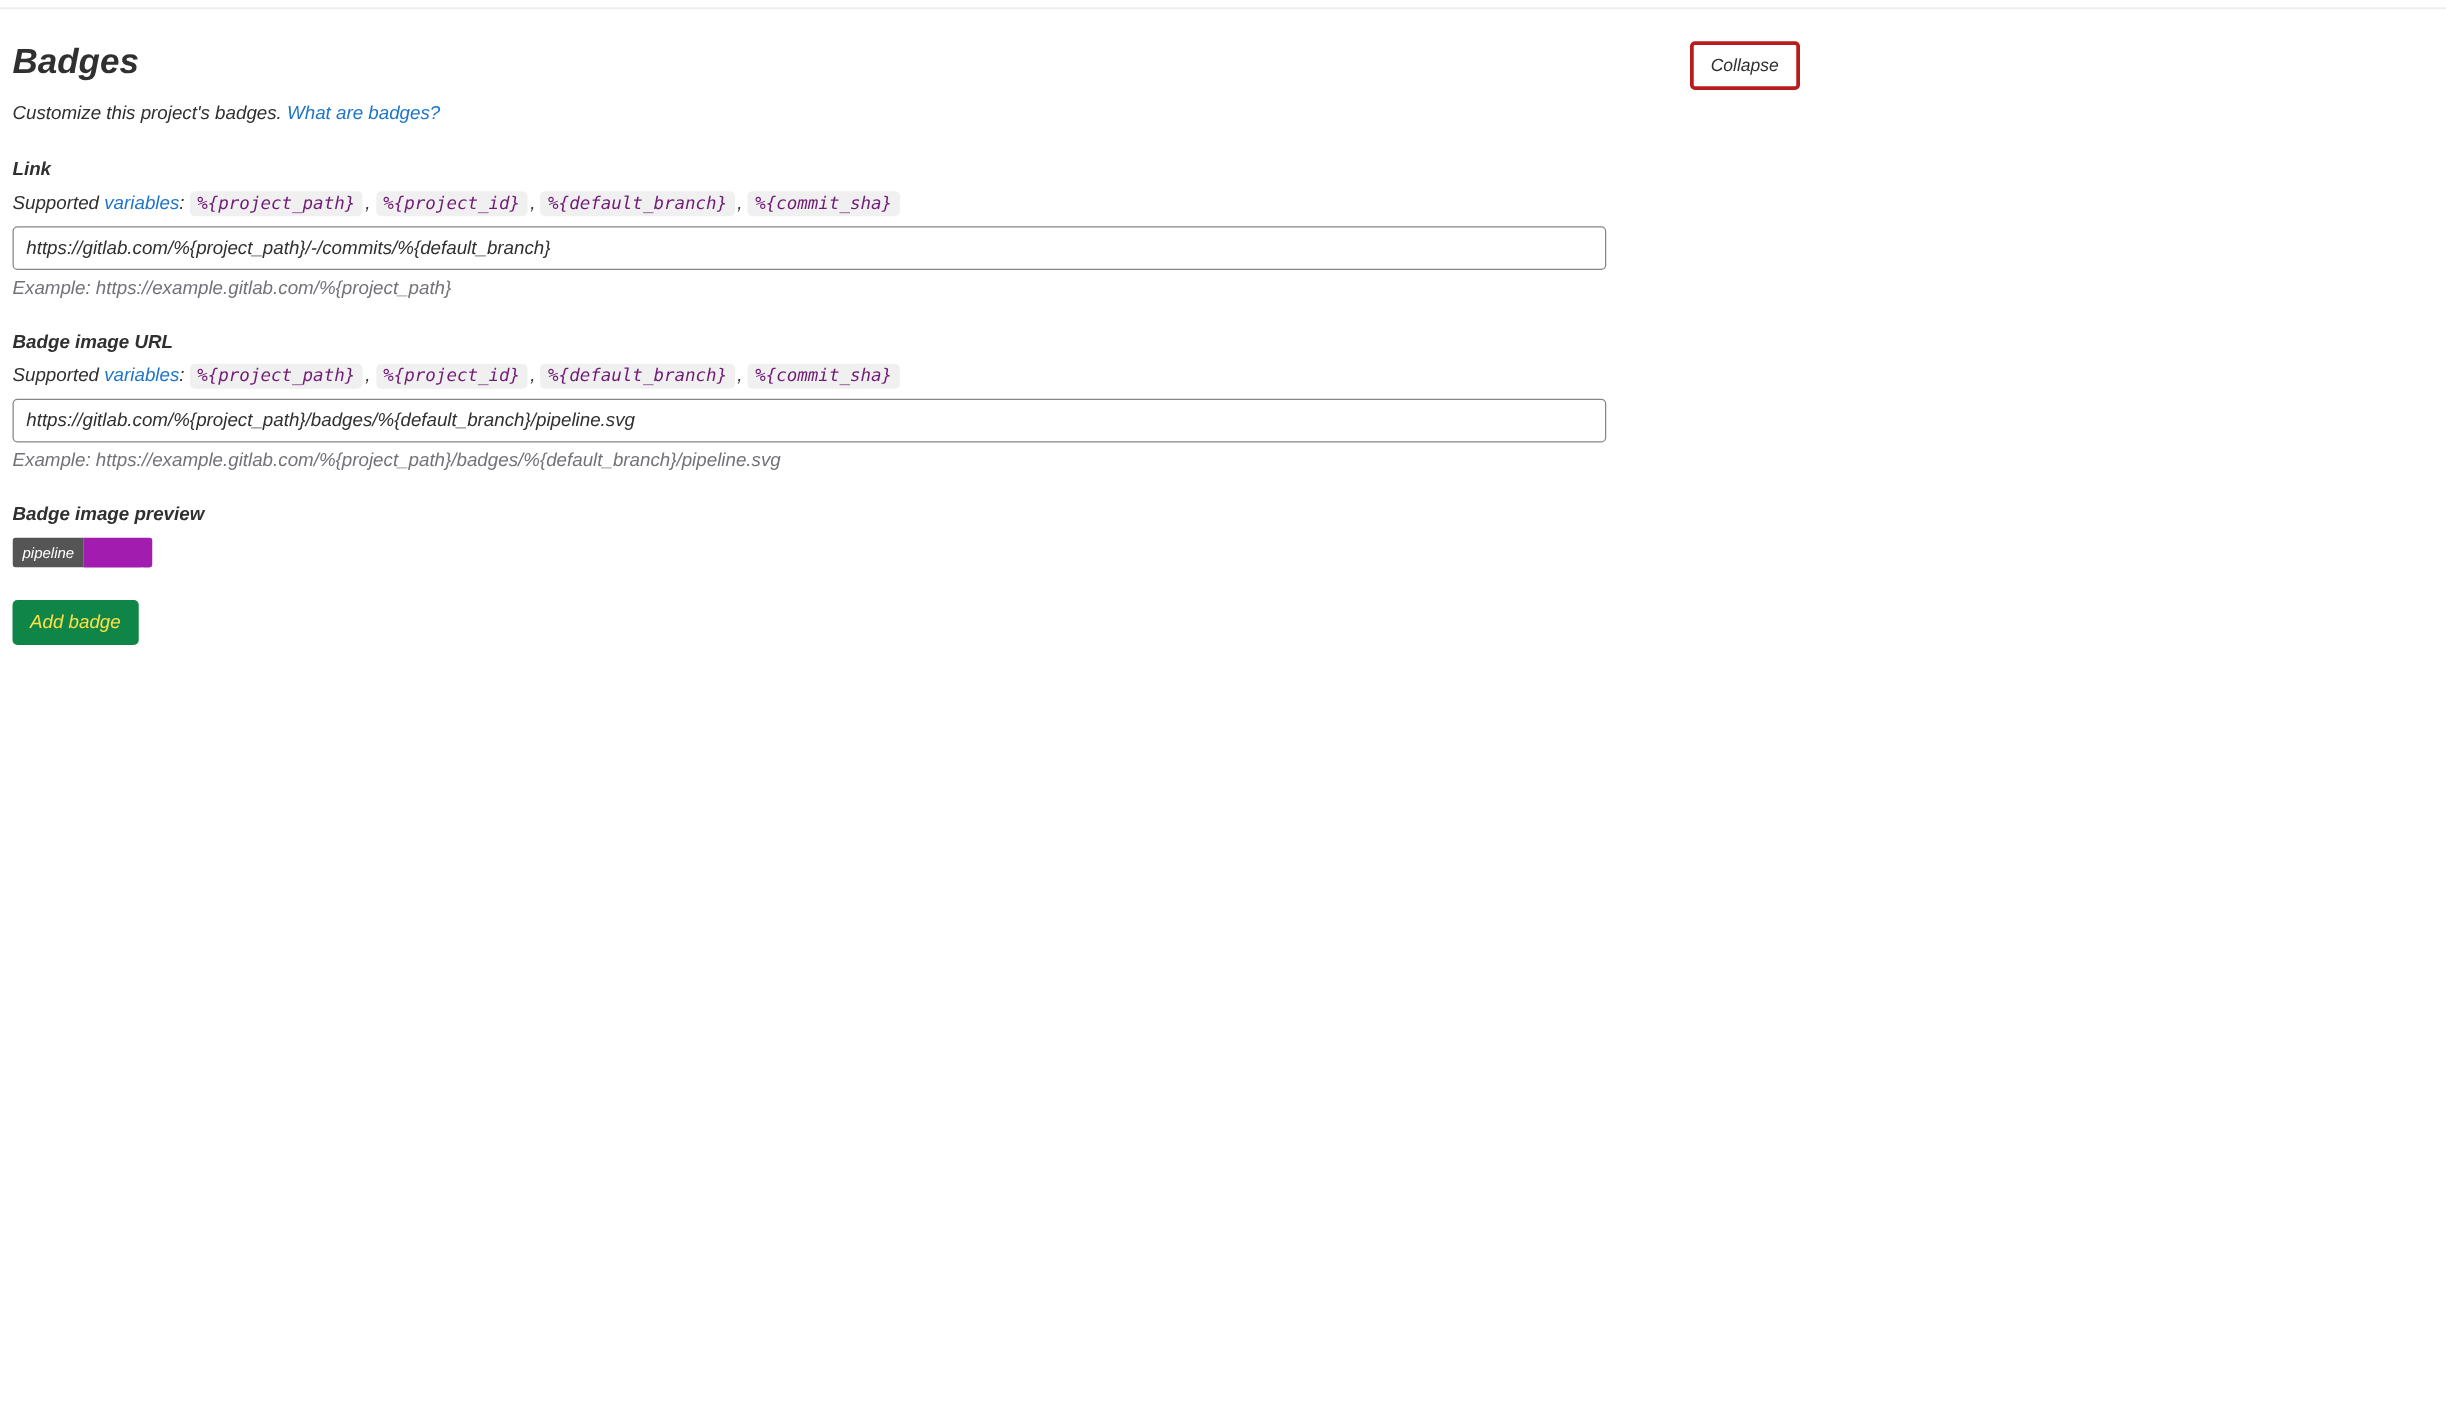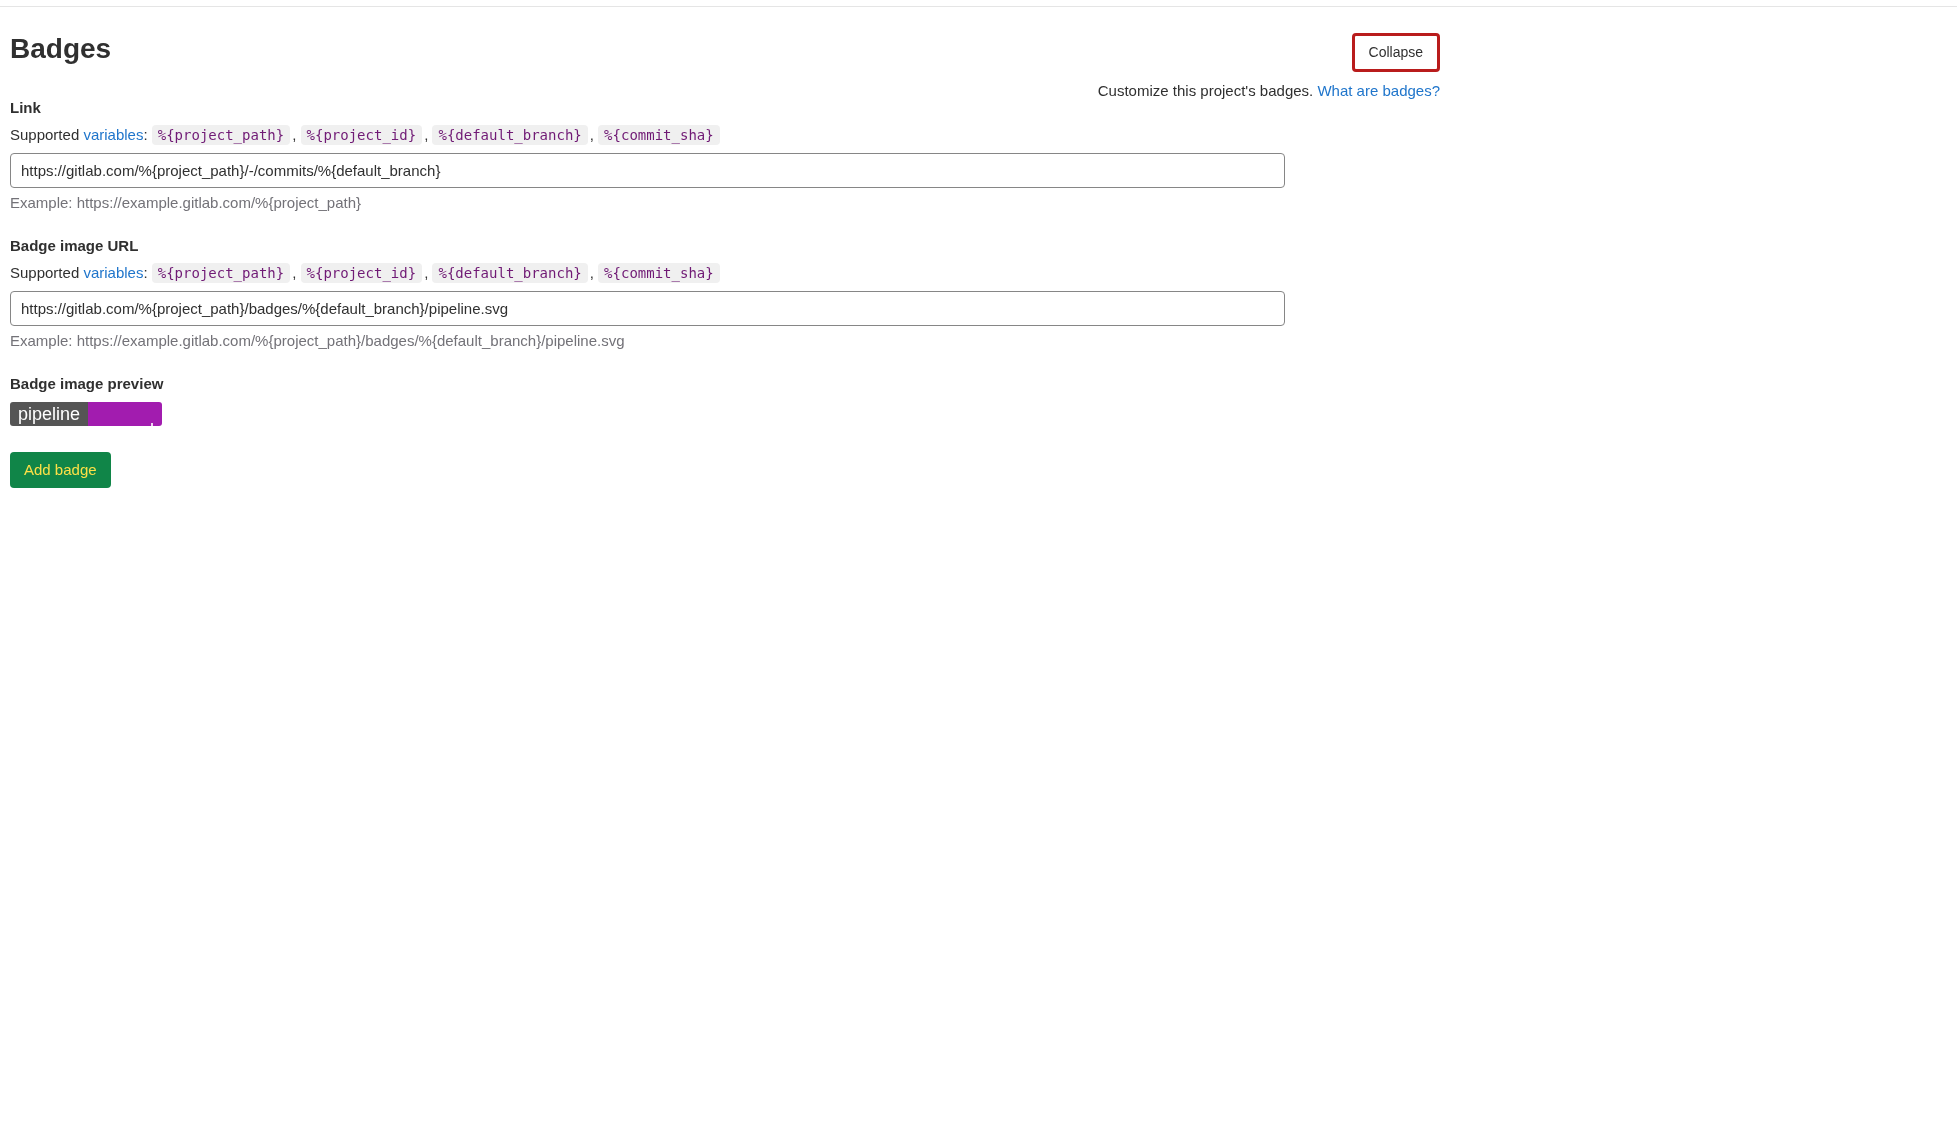--- a/index.html
+++ b/index.html
@@ -1,15 +1,15 @@
 <!DOCTYPE html>
 <html><head>
   <meta charset="utf-8">
   <style>
-    * { box-sizing: border-box; margin: 0; padding: 0; }
+    * { box-sizing: border-box; margin: 0; padding: 0; font-style: italic; }
     body {
       font-family: -apple-system, BlinkMacSystemFont, "Segoe UI", Helvetica, Arial, sans-serif;
       color: #303030;
       background: #ffffff;
       font-size: 14px;
     }
     .top-hr {
       border: none;
       border-top: 1px solid #e5e5e5;
       margin: 6px 0 0 0;
@@ -35,21 +35,21 @@
       border-radius: 4px;
       padding: 8px 14px;
       font-size: 14px;
       color: #303030;
       cursor: pointer;
       line-height: 1.2;
     }
     .description {
       font-size: 15px;
       color: #303030;
-      text-align: right;
+      margin-bottom: 28px;
     }
     .description a, a.var-link {
       color: #1f75cb;
       text-decoration: none;
     }
     .form-area { max-width: 1275px; }
     .field-block { margin-bottom: 26px; }
     .field-label {
       display: block;
       font-size: 15px;
@@ -83,21 +83,21 @@
       font-family: inherit;
     }
     .example-text {
       font-size: 15px;
       color: #737278;
       margin-top: 6px;
     }
     .badge-preview {
       display: inline-flex;
       align-items: stretch;
-      font-size: 18px;
+      font-size: 12px;
       font-family: -apple-system, BlinkMacSystemFont, "Segoe UI", sans-serif;
       border-radius: 3px;
       overflow: hidden;
       height: 24px;
       line-height: 24px;
     }
     .badge-left {
       background: #555555;
       color: #ffffff;
       padding: 0 8px;

